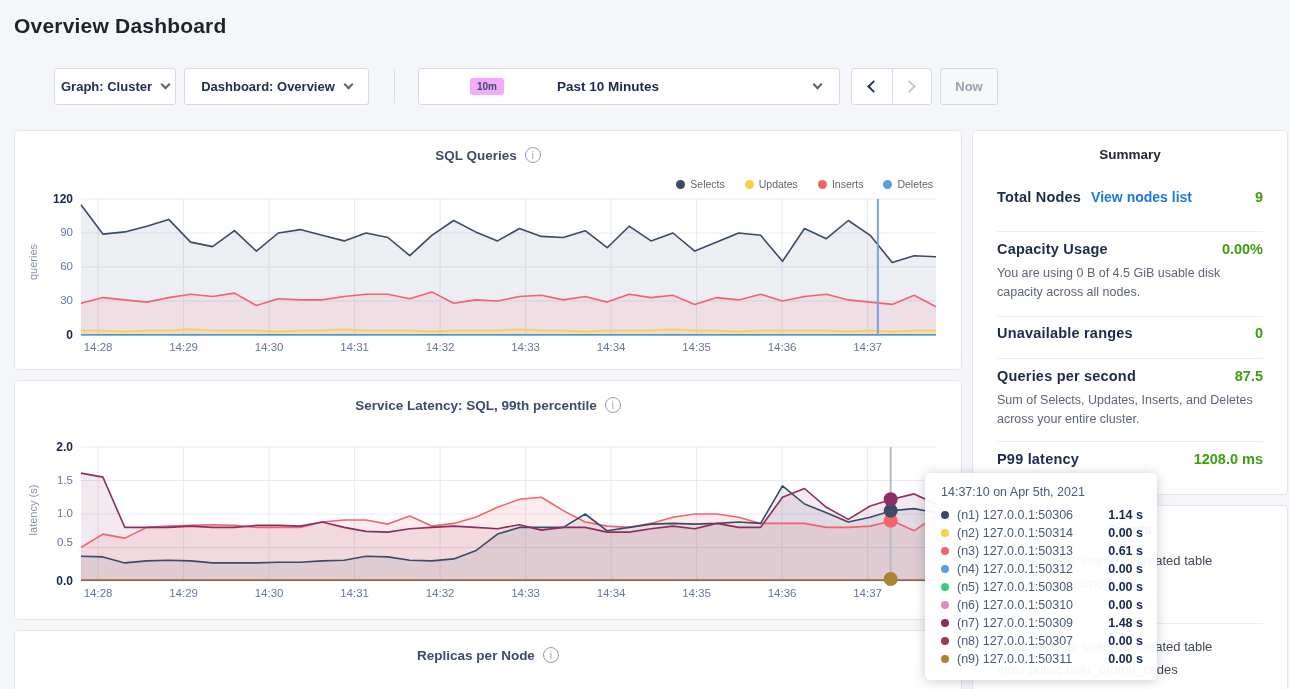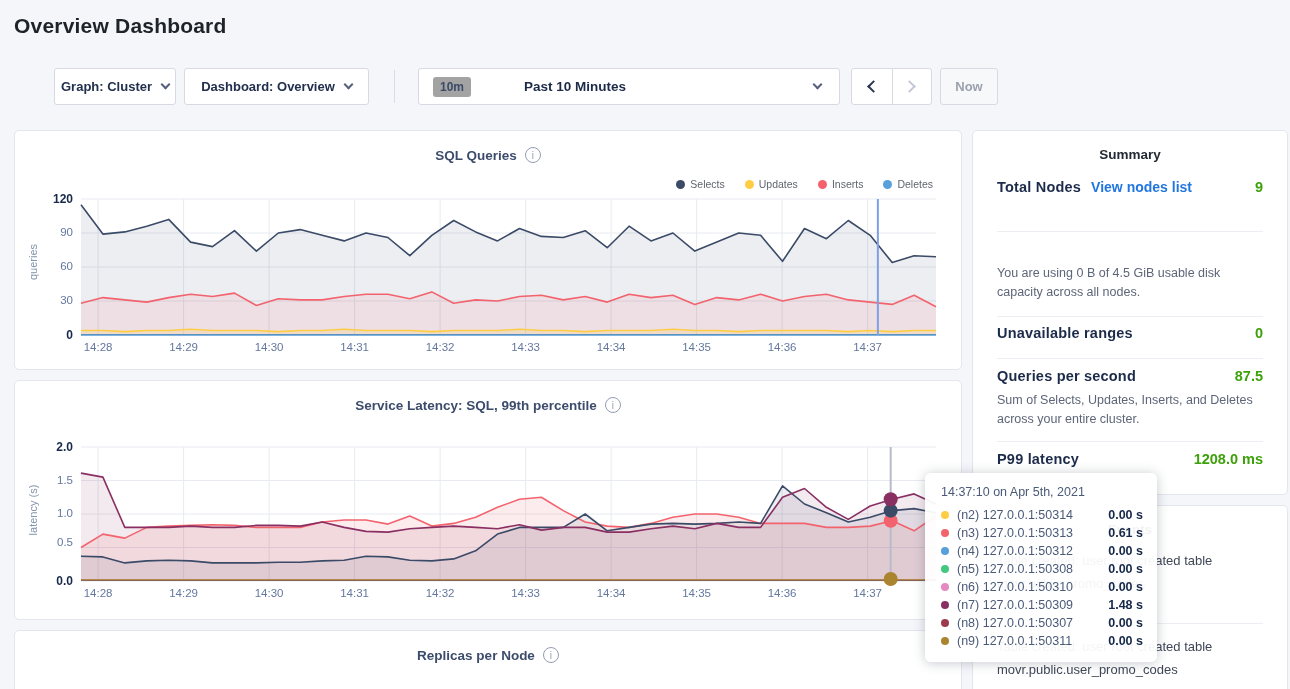--- a/index.html
+++ b/index.html
@@ -7,21 +7,21 @@
     font-family:"Liberation Sans", sans-serif; color:#242a35; }
   
   .page-title { position:absolute; left:14px; top:14px; font-size:21px; font-weight:700; color:#1d2329; letter-spacing:.2px; }
   
   .btn { position:absolute; top:68px; height:37px; background:#fff; border:1px solid #d7dae2; border-radius:3px;
     display:flex; align-items:center; justify-content:center; gap:10px; font-size:13px; font-weight:700; color:#22304e; cursor:pointer; }
   .chev { width:7px; height:7px; border-right:2px solid #55617c; border-bottom:2px solid #55617c; transform:rotate(45deg); margin-top:-4px; }
   .vdivider { position:absolute; left:394px; top:70px; width:1px; height:33px; background:#d9dce4; }
   .timepicker { position:absolute; left:418px; top:68px; width:422px; height:37px; background:#fff; border:1px solid #d7dae2;
     border-radius:3px; display:flex; align-items:center; padding:0 14px; gap:14px; cursor:pointer; }
-  .range-badge { background:#a3a3a3; border-radius:3px; padding:3px 7px; font-size:12px; font-weight:700; color:#3c4a66; }
+  .range-badge { background:#f0abfc; border-radius:3px; padding:3px 7px; font-size:10px; font-weight:700; color:#3c4a66;margin-left:37px; }
   .range-label { font-size:13.5px; font-weight:700; color:#1c2a48;padding-left:39px; }
   .timepicker .chev { margin-left:auto; margin-right:4px; }
   .arrow-group { position:absolute; left:851px; top:68px; width:81px; height:37px; display:flex; background:#fff;
     border:1px solid #d7dae2; border-radius:3px; }
   .arrow-cell { width:50%; display:flex; align-items:center; justify-content:center; cursor:pointer; }
   .arrow-cell + .arrow-cell { border-left:1px solid #d7dae2; }
   .arr { width:9px; height:9px; border-right:2.5px solid #2a3750; border-bottom:2.5px solid #2a3750; }
   .arr.left { transform:rotate(135deg); margin-left:4px; }
   .arr.right { transform:rotate(-45deg); border-color:#c3c8d4; margin-right:4px; }
   .now-btn { position:absolute; left:940px; top:68px; width:58px; height:37px; background:#f7f8fa; border:1px solid #d7dae2;
@@ -222,26 +222,30 @@
 
 <div class="panel" style="left:14px;top:630px;width:948px;height:200px;">
   <div class="chart-title">
     <span>Replicas per Node</span>
     <span class="info-icon">i</span>
   </div>
 </div>
 
 <div class="panel" style="left:972px;top:130px;width:316px;height:365px;">
   <div class="side-title">Summary</div>
-  <div class="srow" style="top:48px;">
+  <div class="srow" style="top:58px;">
     <span class="slabel">Total Nodes</span>
     <span class="slink">View nodes list</span>
     <span class="svalue">9</span>
   </div>
   <div class="sdiv" style="top:100px;"></div>
+  <div class="srow" style="top:110px;">
+    <span class="slabel">Capacity Usage</span>
+    <span class="svalue">0.00%</span>
+  </div>
   <div class="ssub" style="top:133px;">You are using 0 B of 4.5 GiB usable disk capacity across all nodes.</div>
   <div class="sdiv" style="top:185px;"></div>
   <div class="srow" style="top:194px;">
     <span class="slabel">Unavailable ranges</span>
     <span class="svalue">0</span>
   </div>
   <div class="sdiv" style="top:227px;"></div>
   <div class="srow" style="top:237px;">
     <span class="slabel">Queries per second</span>
     <span class="svalue">87.5</span>
@@ -262,20 +266,25 @@
       <div class="sdiv" style="top: 117px;"></div>
       <div class="eline1" style="top: 133px;">Table created: user root created table</div>
       <div class="eline2" style="top: 156px;">movr.public.user_promo_codes</div>
     </div>
 </div>
 
 <div class="tooltip">
   <div class="tt-header">14:37:10 on Apr 5th, 2021</div>
   <div id="tooltip-rows">
       <div class="tt-row">
+        <span class="tt-dot" style="background: rgb(59, 74, 103);"></span>
+        <span class="tt-label">(n1) 127.0.0.1:50306</span>
+        <span class="tt-value">1.14 s</span>
+      </div>
+      <div class="tt-row">
         <span class="tt-dot" style="background: rgb(255, 205, 68);"></span>
         <span class="tt-label">(n2) 127.0.0.1:50314</span>
         <span class="tt-value">0.00 s</span>
       </div>
       <div class="tt-row">
         <span class="tt-dot" style="background: rgb(242, 99, 110);"></span>
         <span class="tt-label">(n3) 127.0.0.1:50313</span>
         <span class="tt-value">0.61 s</span>
       </div>
       <div class="tt-row">

